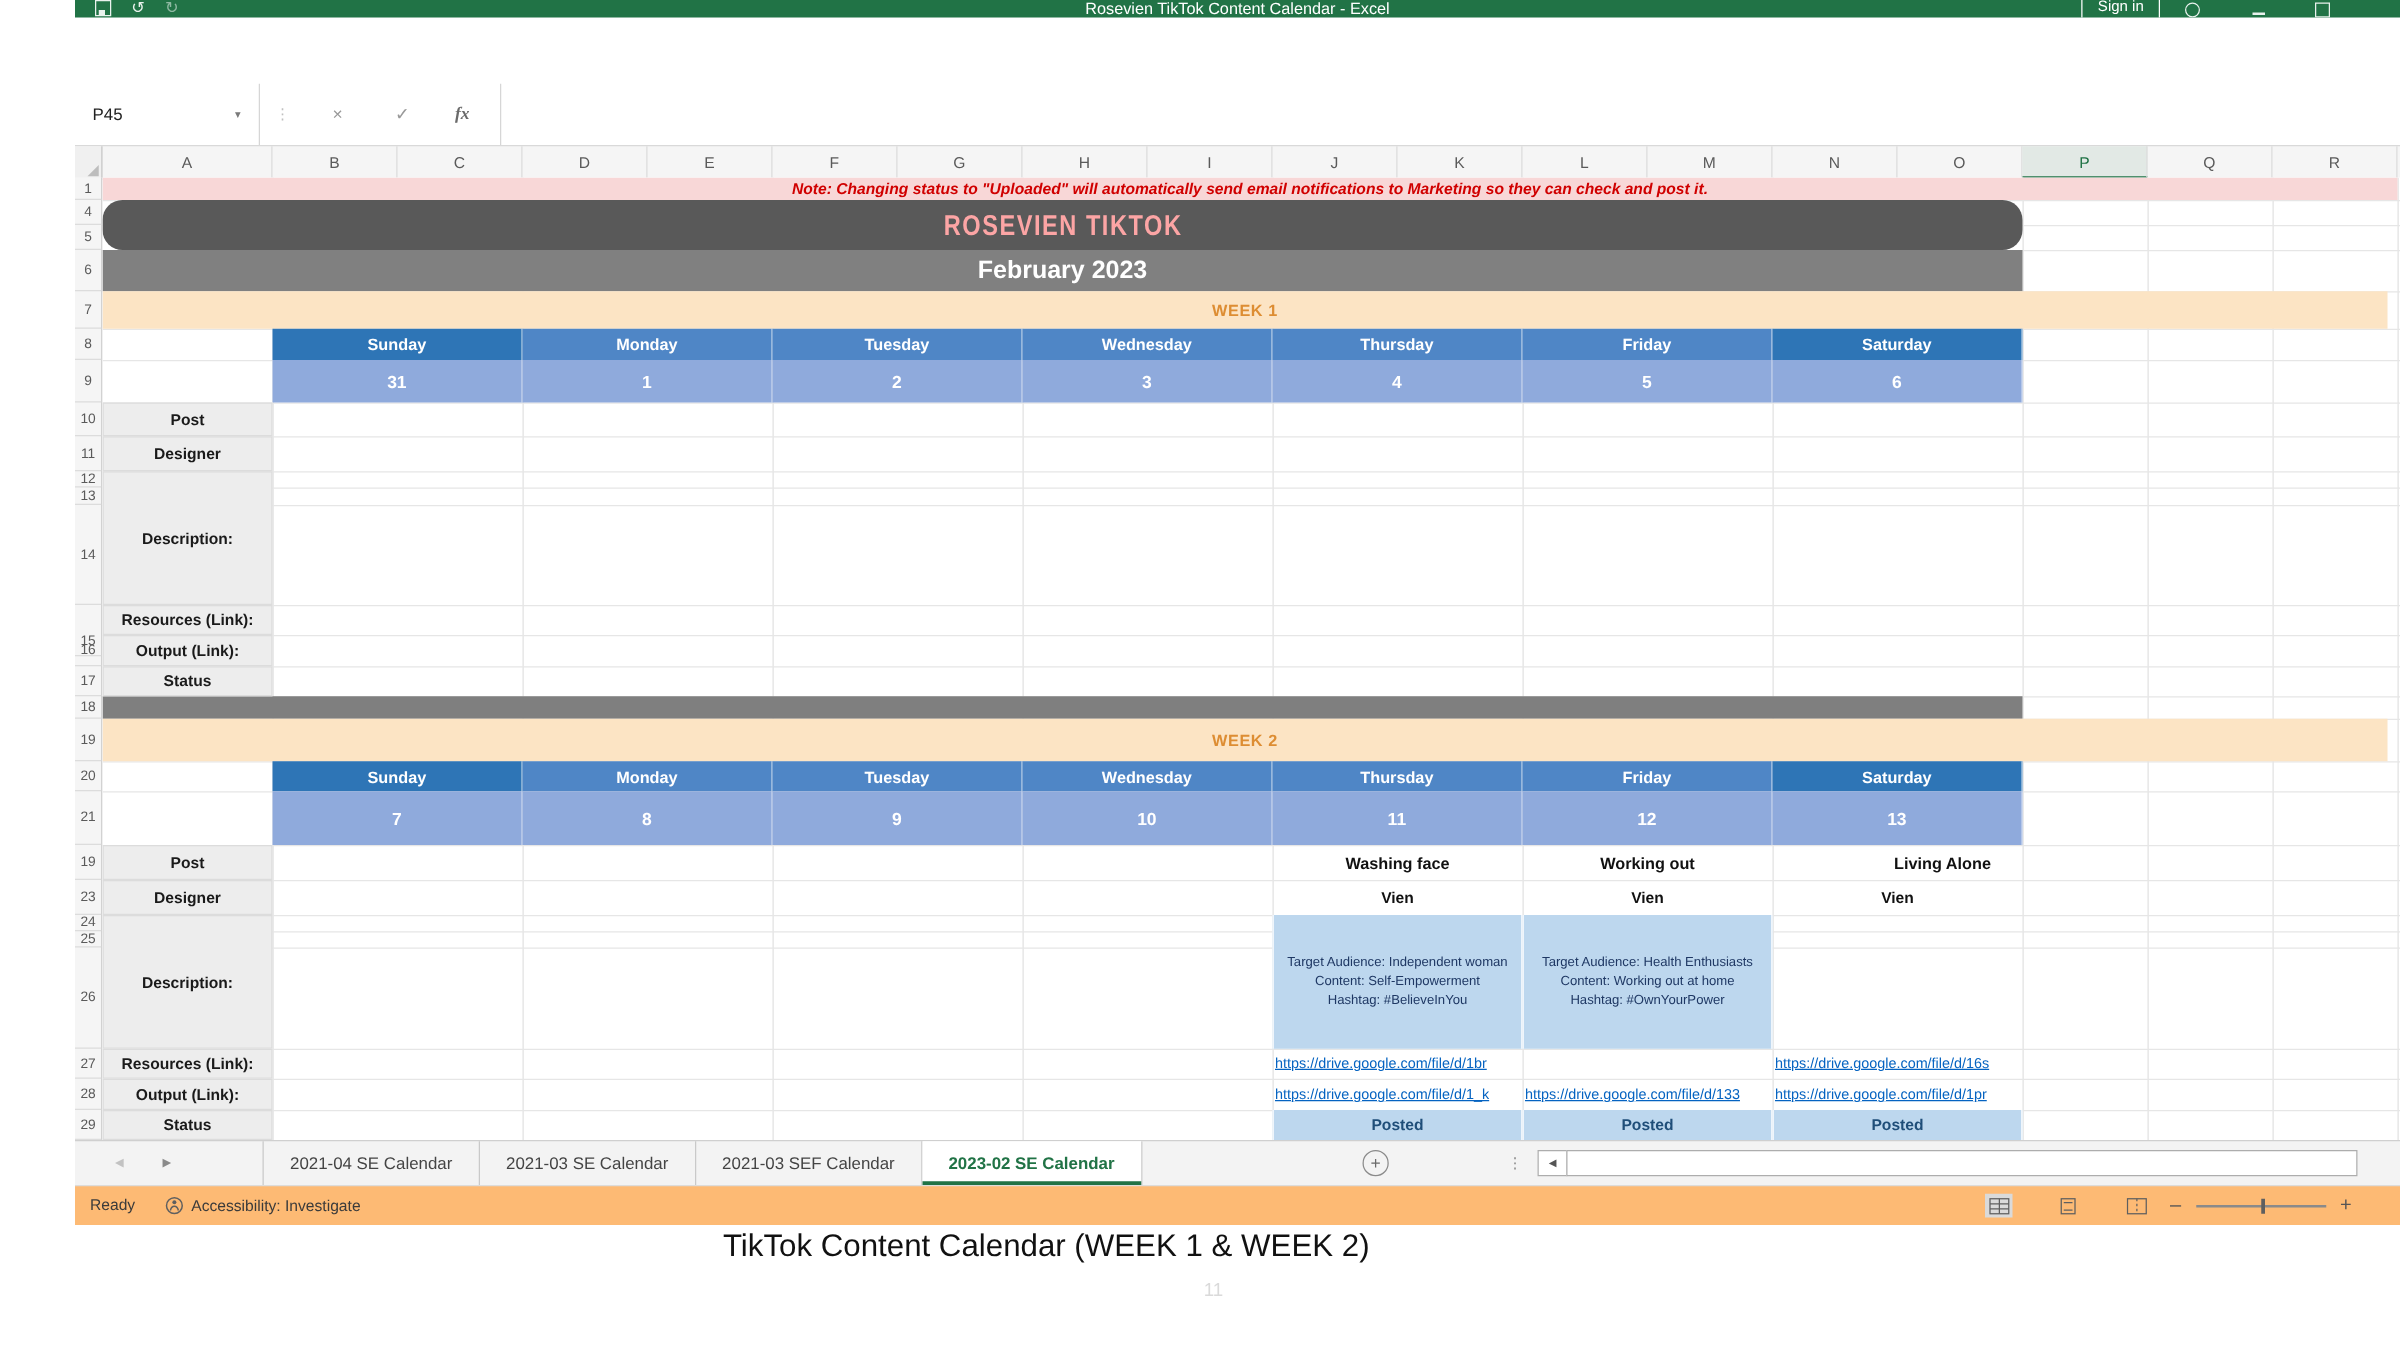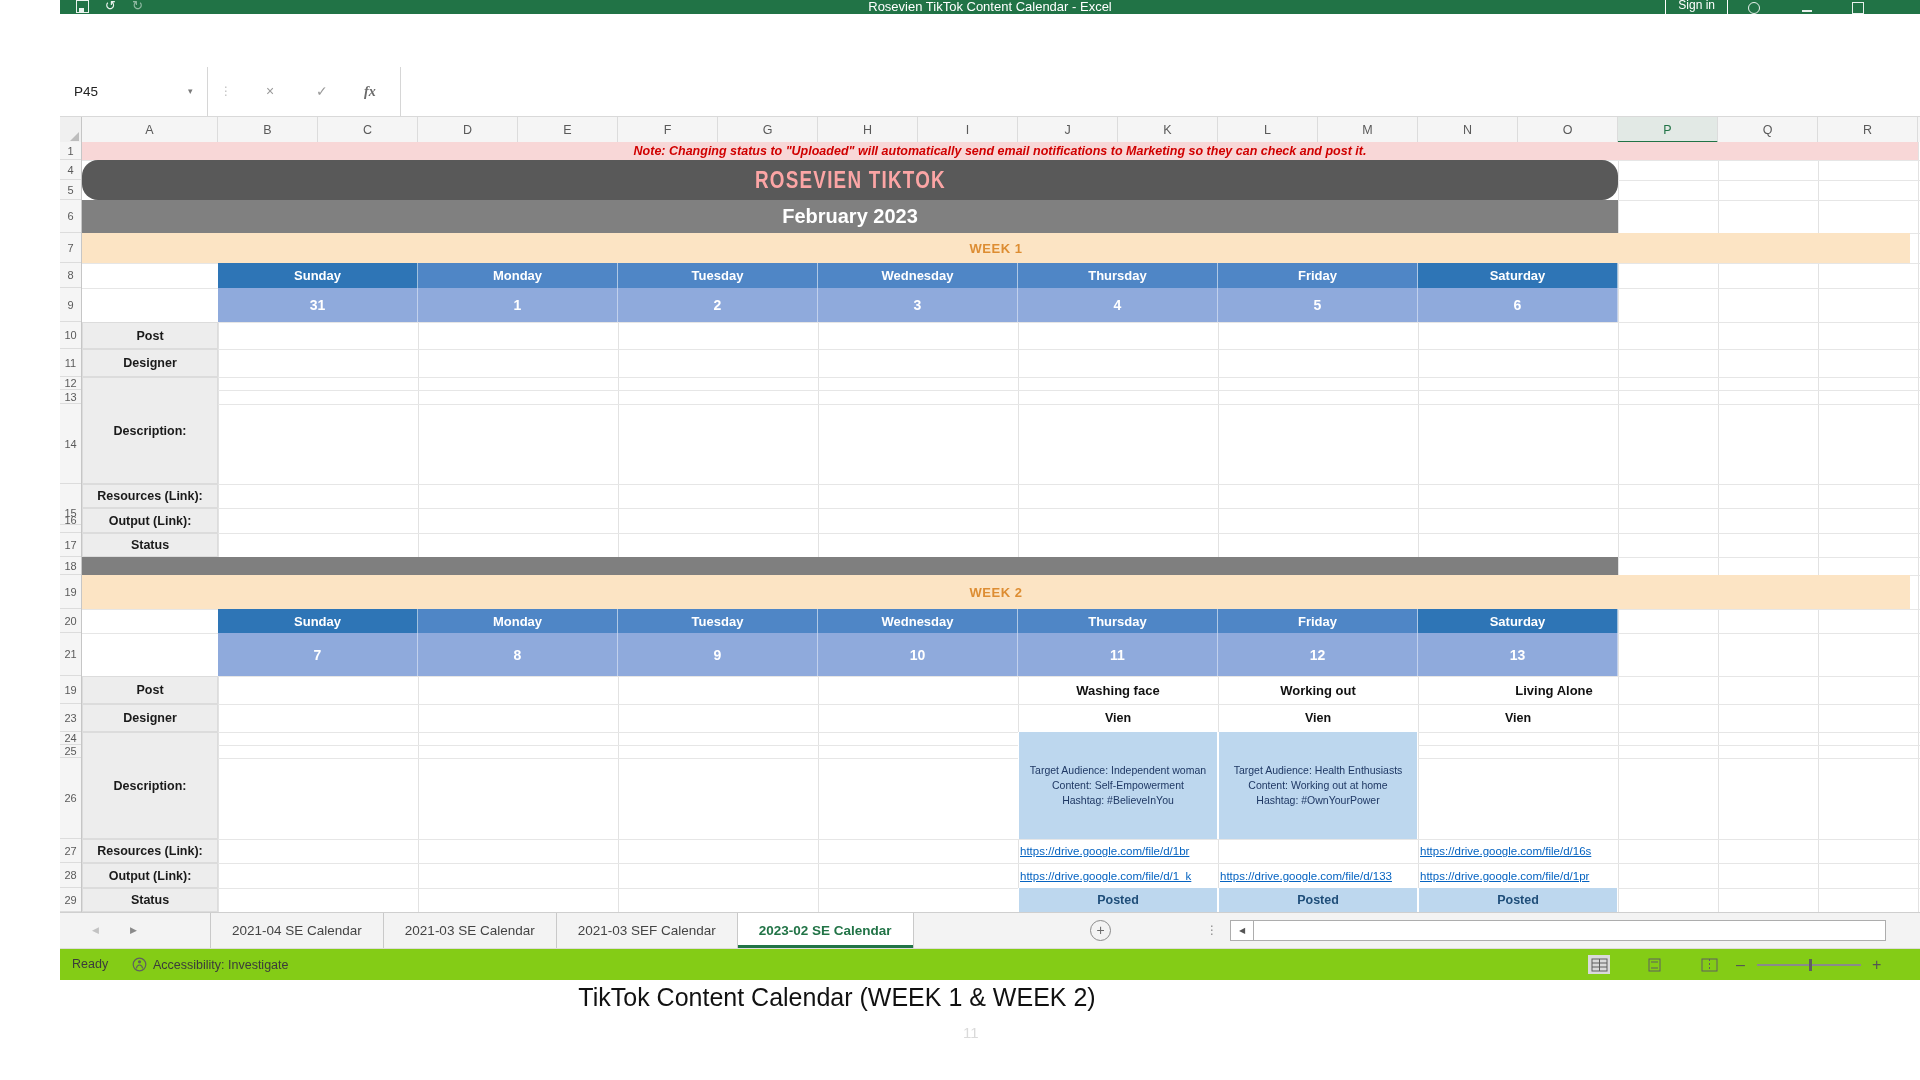--- a/index.html
+++ b/index.html
@@ -88,21 +88,21 @@
   .stab.active{background:#fff;color:#217346;font-weight:bold;}
   .stab.active:after{content:"";position:absolute;left:0;right:0;bottom:0;height:3px;background:#217346;}
   .addsheet{position:absolute;left:1030px;top:7px;width:21px;height:21px;border:1px solid #8a8a8a;border-radius:50%;
             color:#6a6a6a;font-size:14px;line-height:19px;text-align:center;box-sizing:border-box;}
   .tabdots{position:absolute;left:1146px;top:0;line-height:35px;color:#8a8a8a;font-size:12px;}
   .hscroll-arrow{position:absolute;left:1170px;top:7px;width:24px;height:21px;border:1px solid #adadad;background:#fff;
                  font-size:8px;color:#555;display:flex;align-items:center;justify-content:center;box-sizing:border-box;}
   .hscroll-track{position:absolute;left:1193px;top:7px;width:633px;height:21px;border:1px solid #adadad;background:#fff;box-sizing:border-box;}
 
   
-  .statusbar{position:absolute;left:60px;top:948px;width:1860px;height:32px;background:#84cc16;border-top:1px solid #dddcda;box-sizing:border-box;}
+  .statusbar{position:absolute;left:60px;top:948px;width:1860px;height:32px;background:#fdba74;border-top:1px solid #dddcda;box-sizing:border-box;}
   .sb-ready{position:absolute;left:12px;line-height:31px;font-size:12.5px;color:#3b3b3b;}
   .sb-access{position:absolute;left:72px;top:0;height:31px;display:flex;align-items:center;gap:6px;font-size:12.5px;color:#3b3b3b;}
   .viewbtn{position:absolute;top:6px;width:22px;height:19px;display:flex;align-items:center;justify-content:center;}
   .viewbtn.cur{background:#dadada;}
   .zoom-minus,.zoom-plus{position:absolute;top:0;line-height:31px;font-size:16px;color:#555;}
   .zoom-track{position:absolute;left:1697px;top:15px;width:104px;height:2px;background:#8a8a8a;}
   .zoom-thumb{position:absolute;left:50%;top:-5px;width:3px;height:12px;background:#5f5f5f;}
 
   
   .caption{position:absolute;left:837px;top:983px;transform:translateX(-50%);font-size:25px;color:#111;white-space:nowrap;}

